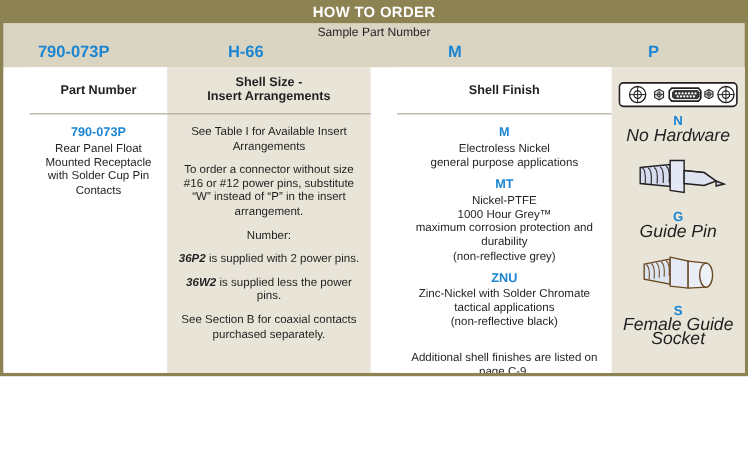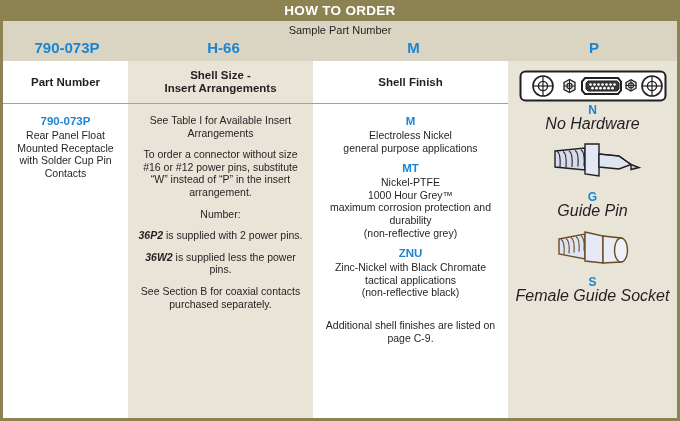--- a/index.html
+++ b/index.html
@@ -11,21 +11,21 @@
     width: 680px;
     height: 421px;
     overflow: hidden;
     font-family: "Liberation Sans", sans-serif;
     color: #231f20;
   }
 
   .order-table {
     position: relative;
     width: 680px;
-    height: 421px;
+    height: 342px;
     box-sizing: border-box;
     background: #8d8252;
     padding: 0 3px 3px 3px;
     display: flex;
     flex-direction: column;
   }
 
   
   .title-bar {
     height: 21px;
@@ -73,21 +73,21 @@
     min-height: 0;
     background: #ffffff;
   }
   .col {
     display: flex;
     flex-direction: column;
     min-width: 0;
     position: relative;
   }
   .col.shade { background: #e8e4d8; }
-  .col.plain { background: #ffffff; }
+  .col.plain { background: #ffffff; margin-left: 24px; }
 
   .col-head {
     flex: 0 0 43px;
     display: flex;
     align-items: center;
     justify-content: center;
     text-align: center;
     font-weight: bold;
     font-size: 11.5px;
     line-height: 13px;
@@ -202,21 +202,21 @@
         <div class="para tight">
           <div class="code">MT</div>
           <div class="finish-name">Nickel-PTFE</div>
           <div class="ital">1000 Hour Grey™</div>
           <div class="ital">maximum corrosion protection and durability</div>
           <div class="ital">(non-reflective grey)</div>
         </div>
 
         <div class="para gap-lg">
           <div class="code">ZNU</div>
-          <div class="finish-name">Zinc-Nickel with Black Chromate</div>
+          <div class="finish-name">Zinc-Nickel with Solder Chromate</div>
           <div class="ital">tactical applications</div>
           <div class="ital">(non-reflective black)</div>
         </div>
 
         <div class="para">Additional shell finishes are listed on page C-9.</div>
       </div>
     </div>
 
     <div class="col c4 shade">
       <div class="col-body" style="padding-top:8px;">

